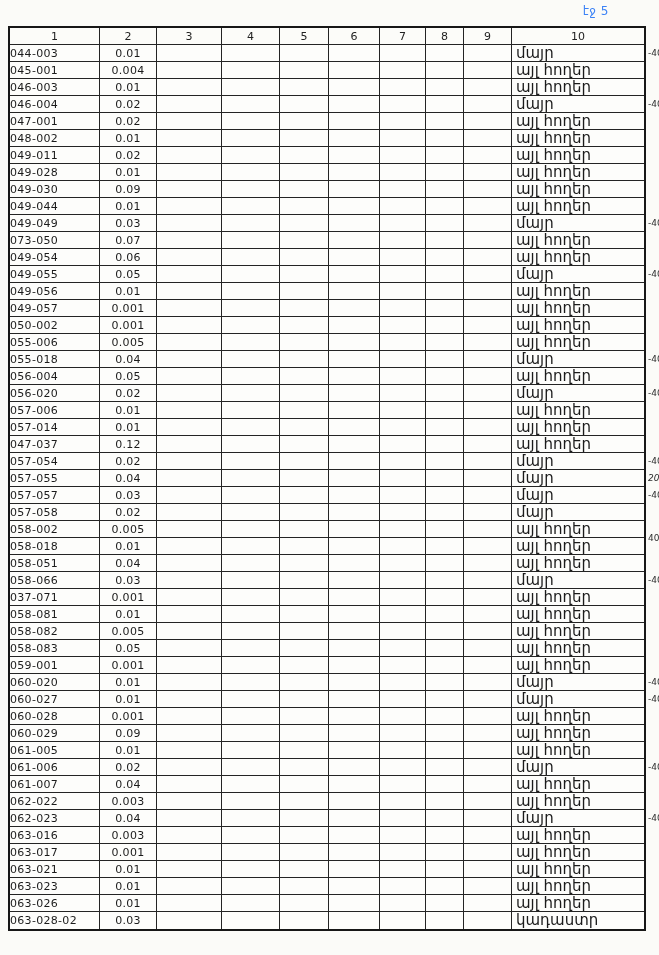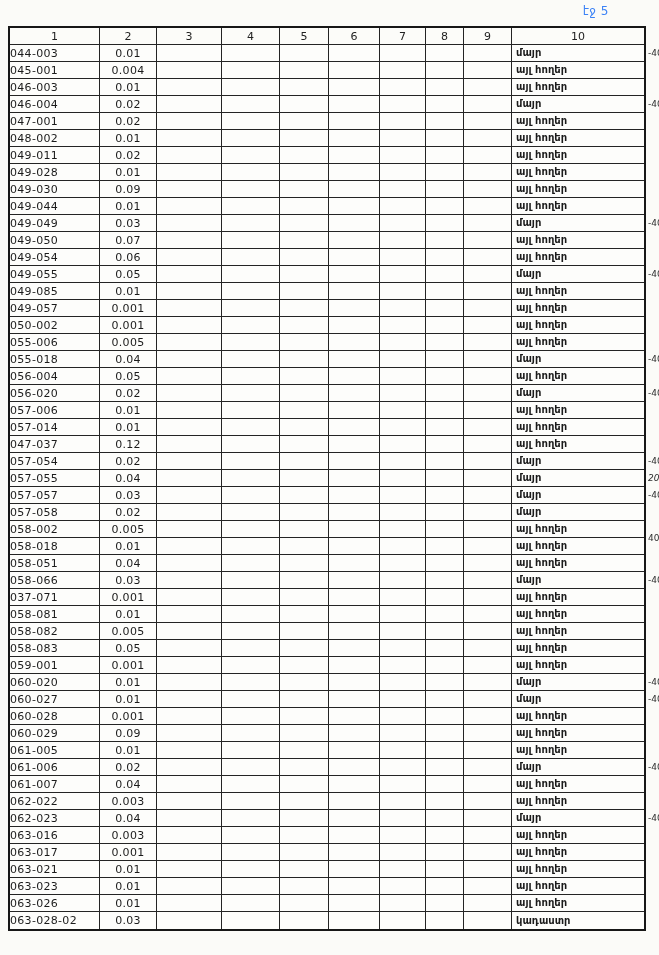--- a/index.html
+++ b/index.html
@@ -47,21 +47,21 @@
   .row .cell:last-child{border-right:none;text-align:right;}
   .row:last-child .cell{border-bottom:none;}
   .header .cell{
     justify-content:center;
     font-size:11px;
     color:#222;
     background:#fcfcf9;
   }
   .c-code{letter-spacing:0.3px;}
   .c-val{justify-content:center;letter-spacing:0.3px;}
-  .c-type{padding-left:4px;font-size:10px;font-weight:bold;}
+  .c-type{padding-left:4px;font-size:15px;}
   .note{
     position:absolute;
     left:648px;
     width:11px;
     font-size:9px;
     color:#2e2e2e;
     letter-spacing:0;
     white-space:nowrap;
   }
 </style>
@@ -209,21 +209,21 @@
         <div class="cell c-mid"></div>
         <div class="cell c-mid"></div>
         <div class="cell c-mid"></div>
         <div class="cell c-mid"></div>
         <div class="cell c-mid"></div>
         <div class="cell c-mid"></div>
         <div class="cell c-mid"></div>
         <div class="cell c-type">մայր</div>
       </div>
       <div class="row">
-        <div class="cell c-code">049-050</div>
+        <div class="cell c-code">073-050</div>
         <div class="cell c-val">0.07</div>
         <div class="cell c-mid"></div>
         <div class="cell c-mid"></div>
         <div class="cell c-mid"></div>
         <div class="cell c-mid"></div>
         <div class="cell c-mid"></div>
         <div class="cell c-mid"></div>
         <div class="cell c-mid"></div>
         <div class="cell c-type">այլ հողեր</div>
       </div>
@@ -245,21 +245,21 @@
         <div class="cell c-mid"></div>
         <div class="cell c-mid"></div>
         <div class="cell c-mid"></div>
         <div class="cell c-mid"></div>
         <div class="cell c-mid"></div>
         <div class="cell c-mid"></div>
         <div class="cell c-mid"></div>
         <div class="cell c-type">մայր</div>
       </div>
       <div class="row">
-        <div class="cell c-code">049-085</div>
+        <div class="cell c-code">049-056</div>
         <div class="cell c-val">0.01</div>
         <div class="cell c-mid"></div>
         <div class="cell c-mid"></div>
         <div class="cell c-mid"></div>
         <div class="cell c-mid"></div>
         <div class="cell c-mid"></div>
         <div class="cell c-mid"></div>
         <div class="cell c-mid"></div>
         <div class="cell c-type">այլ հողեր</div>
       </div>

